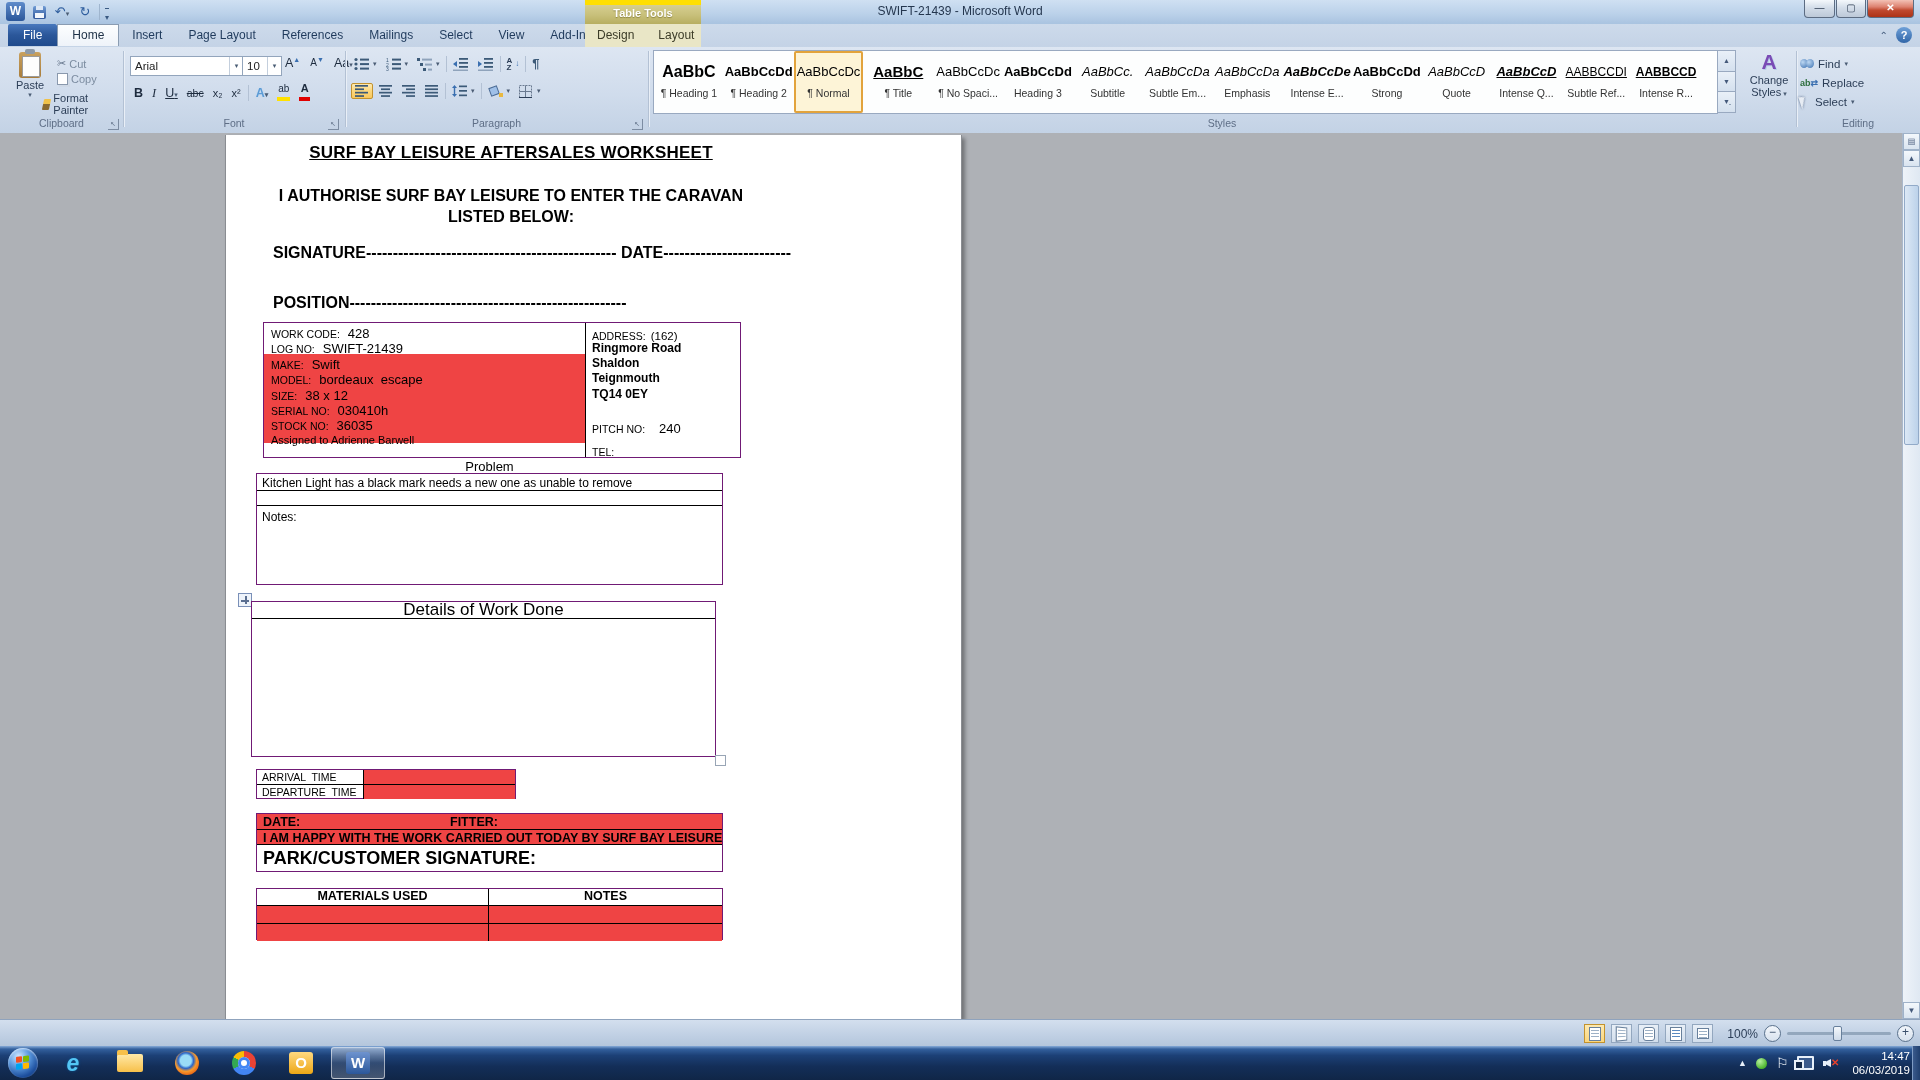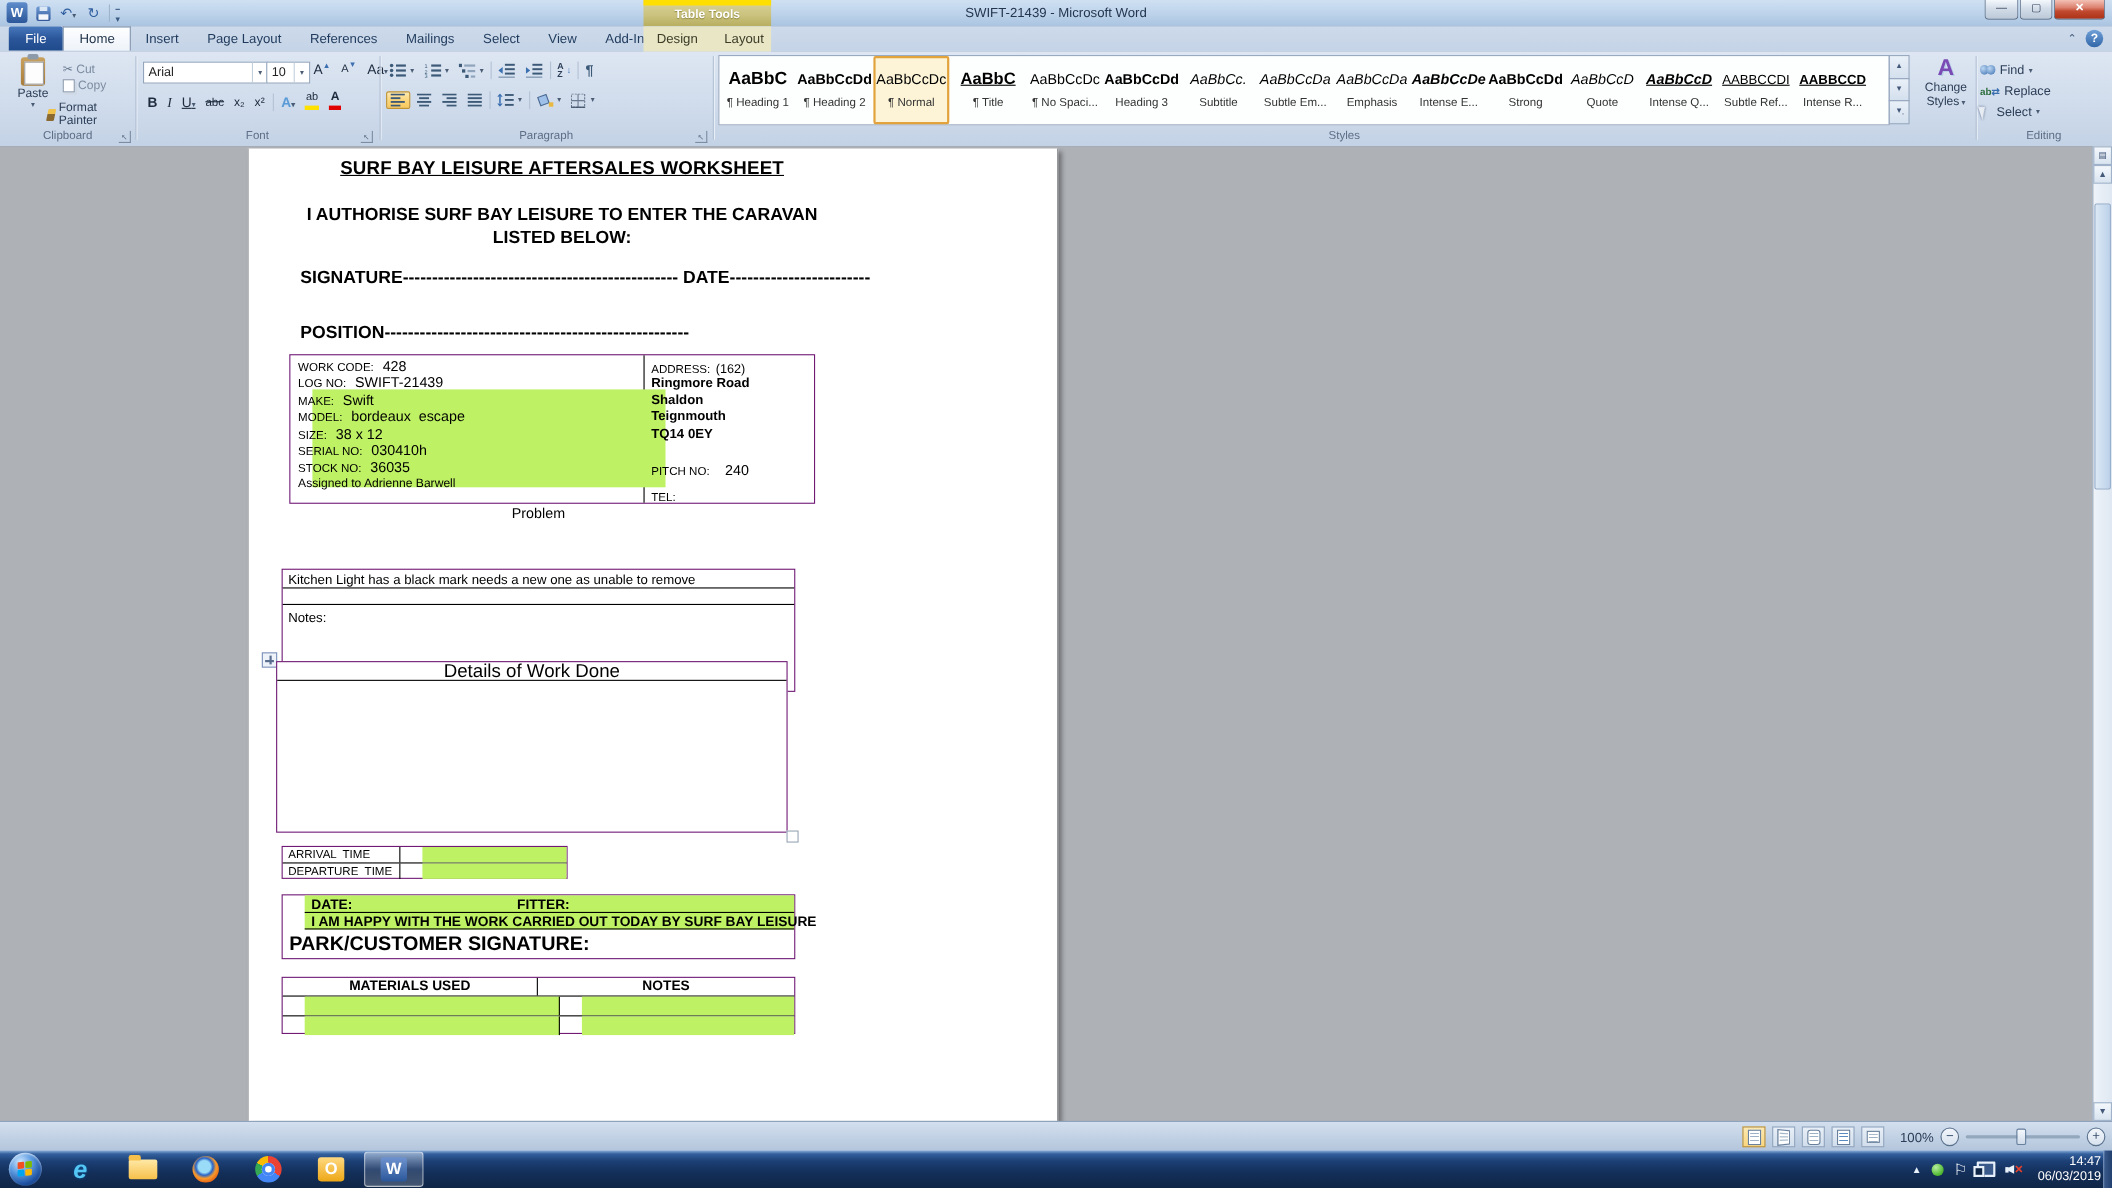--- a/index.html
+++ b/index.html
@@ -120,21 +120,21 @@
     box-shadow:3px 3px 4px rgba(0,0,0,0.35);border:1px solid #8a8d92;border-top:none;border-bottom:none;
     font-family:"Liberation Sans",sans-serif;color:#000;}
   .ctext{position:absolute;left:25px;width:520px;text-align:center;white-space:pre;}
   .doc-title{top:8px;font-size:17px;font-weight:bold;text-decoration:underline;letter-spacing:.2px;}
   .auth{font-size:16px;font-weight:bold;}
   .dashline{position:absolute;left:47px;font-size:16px;font-weight:bold;white-space:nowrap;}
   .dtable{position:absolute;border:1px solid #701a75;box-sizing:border-box;background:#fff;}
   .ilab{font-size:10.5px;} .ival{font-size:13px;margin-left:8px;white-space:pre;}
   .irow{height:15.4px;line-height:15.4px;white-space:nowrap;}
   .abold{font-size:12px;font-weight:bold;line-height:15.2px;}
-  .gray{background:#bef264;margin-left:20px;}
+  .gray{background:#ef4444;}
 
   
   #vscroll{position:absolute;right:0;top:0;width:17px;height:886px;
     background:linear-gradient(90deg,#eef3f9,#dfe8f2);border-left:1px solid #aab8ca;}
   .sbtn{width:17px;height:17px;background:linear-gradient(180deg,#f4f8fc,#d9e4f0);
     border:1px solid #9fb2c9;box-sizing:border-box;font-size:8px;color:#44597a;text-align:center;line-height:15px;}
   #sthumb{position:absolute;left:1px;top:52px;width:15px;height:260px;border-radius:2px;
     background:linear-gradient(90deg,#dce8f5,#bcd2ea);border:1px solid #92aac8;box-sizing:border-box;}
   #ruler-btn{position:absolute;left:0;top:0;}
   #up-btn{position:absolute;left:0;top:17px;}
@@ -565,21 +565,21 @@
             <div class="abold">Shaldon</div>
             <div class="abold">Teignmouth</div>
             <div class="abold">TQ14 0EY</div>
           </div>
           <div class="abs" style="left:6px;top:96px;white-space:nowrap;"><span class="ilab">PITCH NO:</span><span class="ival" style="margin-left:14px;">240</span></div>
           <div class="abs ilab" style="left:6px;top:123px;">TEL:</div>
         </div>
       </div>
 
       <div class="ctext" style="top:324px;left:30px;width:467px;font-size:13px;">Problem</div>
-      <div class="dtable" style="left:30px;top:338px;width:467px;height:112px;margin-top:44px;">
+      <div class="dtable" style="left:30px;top:338px;width:467px;height:112px;">
         <div style="height:17px;border-bottom:1px solid #000;font-size:12px;padding:2px 5px 0;box-sizing:border-box;white-space:nowrap;"><span>Kitchen Light has a black mark needs a new one as unable to remove</span></div>
         <div style="height:14px;border-bottom:1px solid #000;"></div>
         <div style="height:79px;font-size:12px;padding:4px 5px 0;box-sizing:border-box;"><span>Notes:</span></div>
       </div>
 
       <div id="movehandle"></div>
 
       <div class="dtable" style="left:25px;top:466px;width:465px;height:156px;">
         <div style="height:16px;border-bottom:1px solid #000;text-align:center;font-size:17px;line-height:16px;">Details of Work Done</div>
         <div style="height:139px;"></div>

